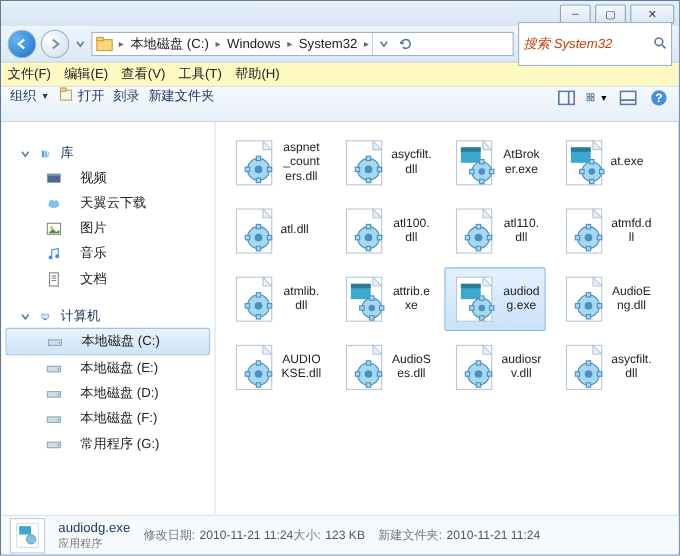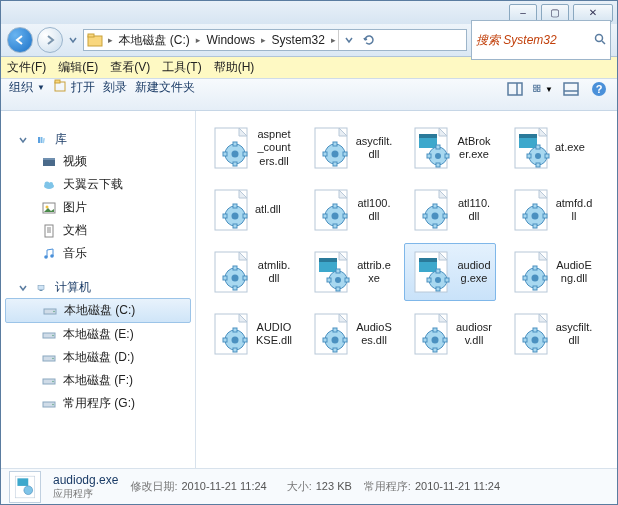--- a/index.html
+++ b/index.html
@@ -36,37 +36,37 @@
 .toolitem .drop { font-size: 8px; color: #1a3b66; }
 .toolbar .spacer { flex: 1; }
 .toolicon { width: 20px; height: 20px; display: flex; align-items: center; justify-content: center; }
 
 
 .bodyrow { display: flex; height: 357px; }
 .treepane { width: 195px; border-right: 1px solid #d8e2ec; overflow: hidden; padding-top: 18px; font-size: 12px; }
 .treegroup { margin-bottom: 12px; }
 .treeheader { display: flex; align-items: center; gap: 6px; padding: 2px 6px 2px 18px; color: #1a3b66; }
 .treeheader svg { width: 8px; height: 8px; }
-.treeitem { display: flex; align-items: center; gap: 6px; padding: 3px 6px 3px 40px; color: #222; }
+.treeitem { display: flex; align-items: center; gap: 16px; padding: 3px 6px 3px 40px; color: #222; }
 .treeitem.sel { background: linear-gradient(#e8f2fc,#cfe5f8); border: 1px solid #9cc4e8; border-radius: 2px; margin: 0 4px; padding-left: 36px; }
 .ticon { width: 16px; height: 16px; display: flex; align-items: center; justify-content: center; }
 
 .filepane { flex: 1; overflow: auto; padding: 8px 0 8px 8px; }
 .filegrid { display: grid; grid-template-columns: repeat(4, 92px); gap: 4px 8px; }
 .fileitem { width: 92px; display: flex; flex-direction: row; align-items: center; padding: 4px 2px; border: 1px solid transparent; border-radius: 2px; }
 .fileitem.sel { background: linear-gradient(#e4f1fd,#c9e2f9); border: 1px solid #7fb7e9; }
 .fileicon { width: 48px; height: 48px; display: flex; align-items: center; justify-content: center; position: relative; }
 .filelabel { font-size: 11px; text-align: center; color: #222; line-height: 1.2; word-break: break-all; max-width: 88px; }
 
 
 .details { height: 36px; border-top: 1px solid #d8e2ec; background: #f7fafd; display: flex; align-items: center; padding: 0 8px; gap: 12px; font-size: 11px; }
 .details .dicon { width: 32px; height: 32px; border: 1px solid #c0d0e0; background: #fff; display: flex; align-items: center; justify-content: center; }
 .details .dname { font-size: 12px; color: #1a3b66; }
 .details .dtype { color: #777; font-size: 10px; }
-.details .dmeta { color: #555; display: flex; gap: 20px; }
+.details .dmeta { color: #555; display: flex; }
 .details .dmeta span.k { color: #777; margin-right: 4px; }
 
 
 .svg-stroke { stroke: #5a7ca0; stroke-width: 1.5; fill: none; }
 </style>
 </head>
 <body>
 
 <div class="window">
 
@@ -228,37 +228,37 @@
                   <rect x="1" y="2" width="12" height="10" fill="#fff" stroke="#888"></rect>
                   <circle cx="5" cy="6" r="1.5" fill="#f0c040"></circle>
                   <path d="M2 11 L6 7 L9 10 L12 8 L12 11 Z" fill="#4a8a4a"></path>
                 </svg>
               </span>
               <span>图片</span>
             </div>
             <div class="treeitem">
               <span class="ticon">
                 <svg width="14" height="14" viewBox="0 0 14 14">
+                  <path d="M5 3 L11 2 L11 9 M5 3 L5 10" stroke="#4a90d9" fill="none"></path>
+                  <circle cx="4" cy="10" r="1.8" fill="#4a90d9"></circle>
+                  <circle cx="10" cy="9" r="1.8" fill="#4a90d9"></circle>
+                </svg>
+              </span>
+              <span>音乐</span>
+            </div>
+            <div class="treeitem">
+              <span class="ticon">
+                <svg width="14" height="14" viewBox="0 0 14 14">
                   <rect x="3" y="1" width="8" height="12" fill="#fff" stroke="#888"></rect>
                   <line x1="5" y1="4" x2="9" y2="4" stroke="#888"></line>
                   <line x1="5" y1="6" x2="9" y2="6" stroke="#888"></line>
                   <line x1="5" y1="8" x2="9" y2="8" stroke="#888"></line>
                 </svg>
               </span>
               <span>文档</span>
-            </div>
-            <div class="treeitem">
-              <span class="ticon">
-                <svg width="14" height="14" viewBox="0 0 14 14">
-                  <path d="M5 3 L11 2 L11 9 M5 3 L5 10" stroke="#4a90d9" fill="none"></path>
-                  <circle cx="4" cy="10" r="1.8" fill="#4a90d9"></circle>
-                  <circle cx="10" cy="9" r="1.8" fill="#4a90d9"></circle>
-                </svg>
-              </span>
-              <span>音乐</span>
             </div>
           </div>
       </div>
       <div class="treegroup">
         <div class="treeheader">
           <svg viewBox="0 0 8 8">
               <path d="M1 2 L4 6 L7 2" class="svg-stroke"></path>
             </svg>
           <span class="ticon">
               <svg width="16" height="16" viewBox="0 0 16 16">
@@ -582,17 +582,17 @@
     </div>
     <div>
       <div class="dname">audiodg.exe</div>
       <div class="dtype">应用程序</div>
     </div>
     <div class="dmeta">
       <div><span class="k">修改日期:</span><span>2010-11-21 11:24</span></div>
       <div><span class="k">大小:</span><span>123 KB</span></div>
     </div>
     <div class="dmeta">
-      <div><span class="k">常用程序:</span><span>2010-11-21 11:24</span></div>
+      <div><span class="k">新建文件夹:</span><span>2010-11-21 11:24</span></div>
     </div>
   </div>
 
 </div>
 
 </body></html>

